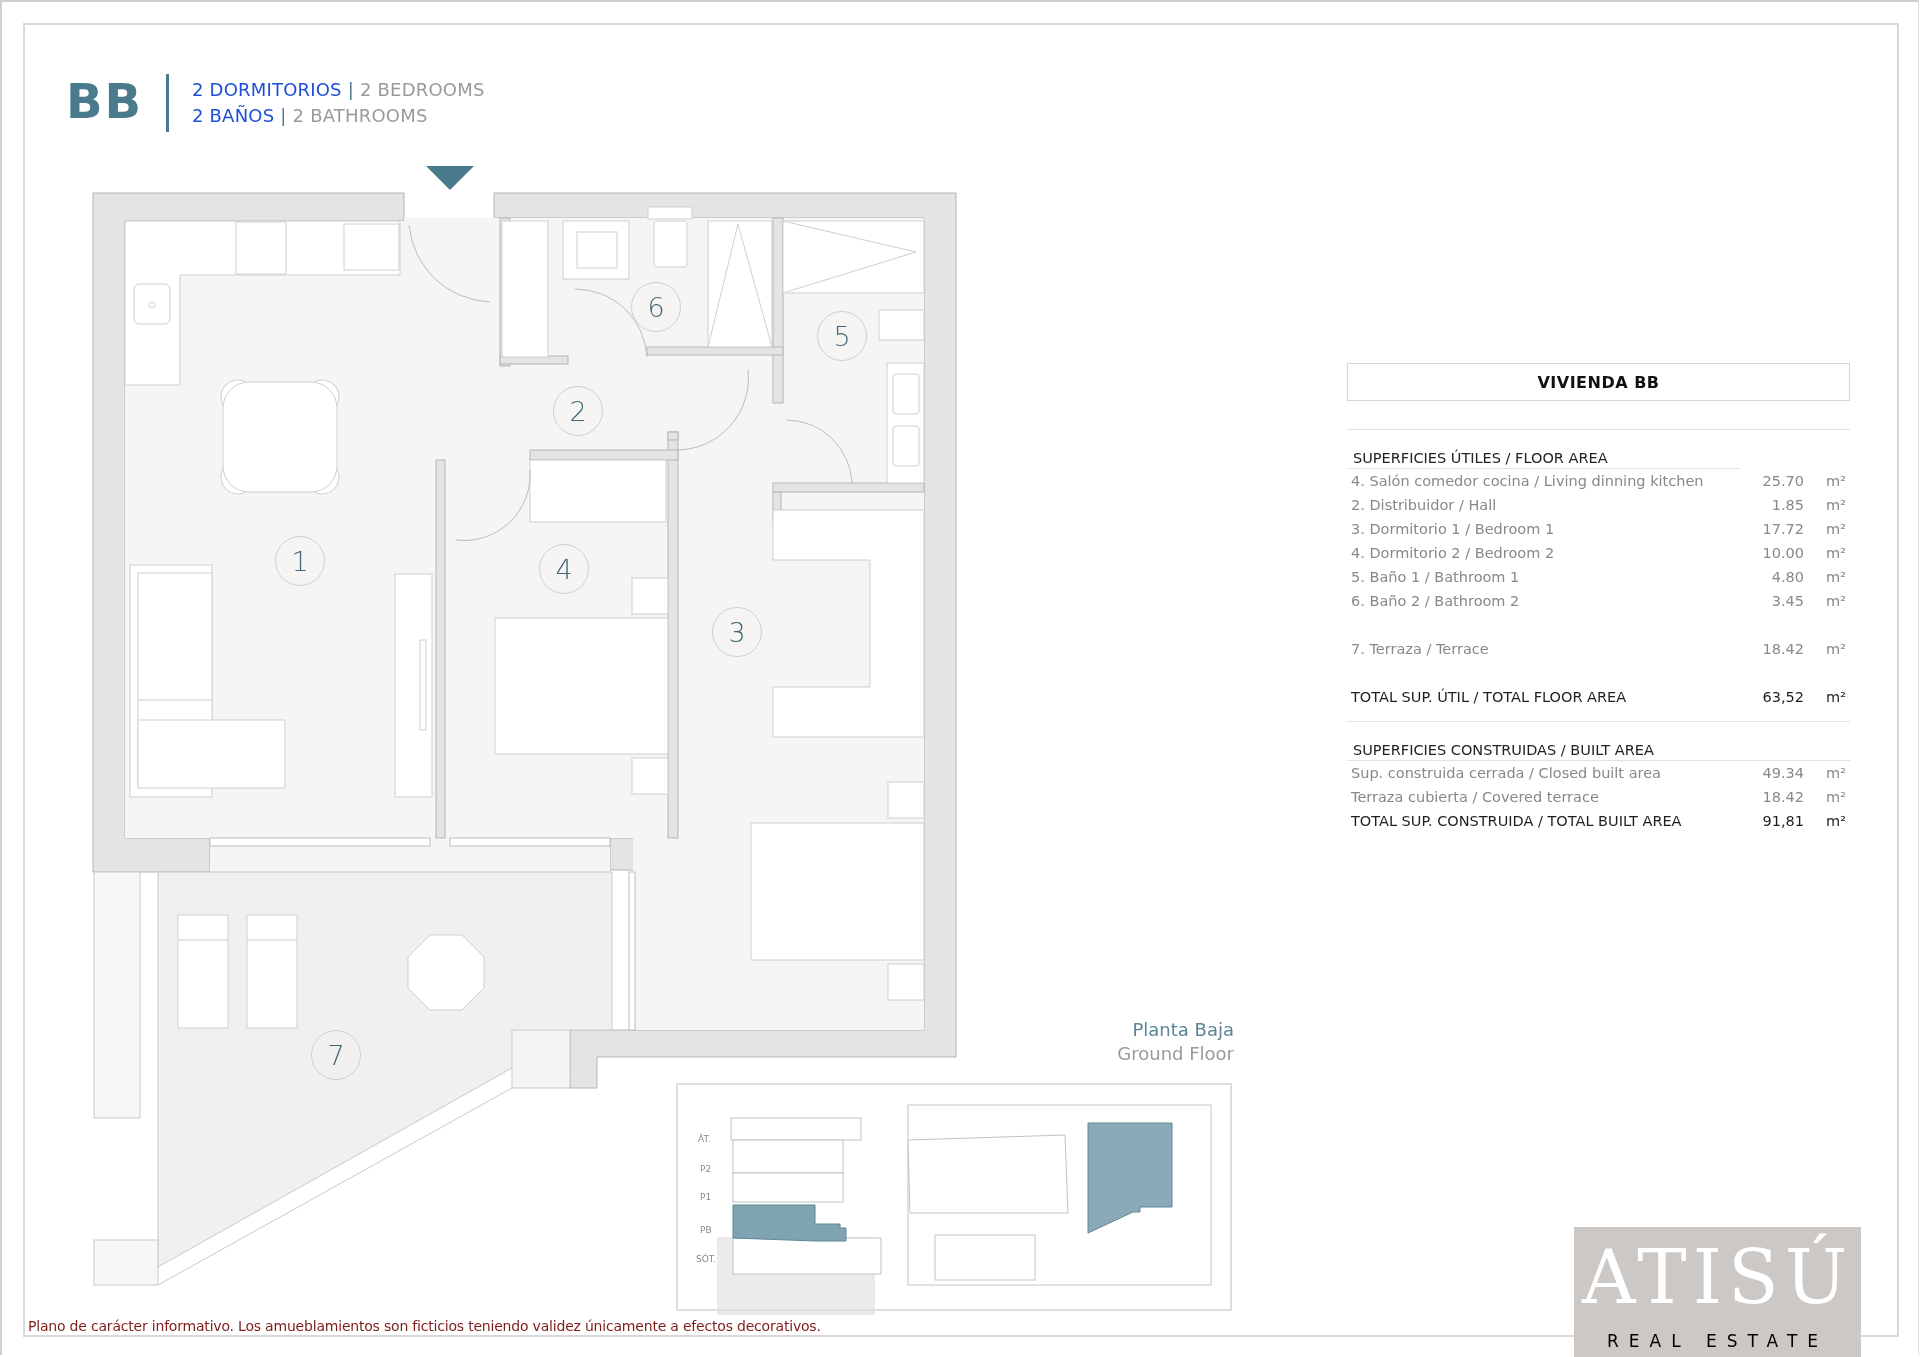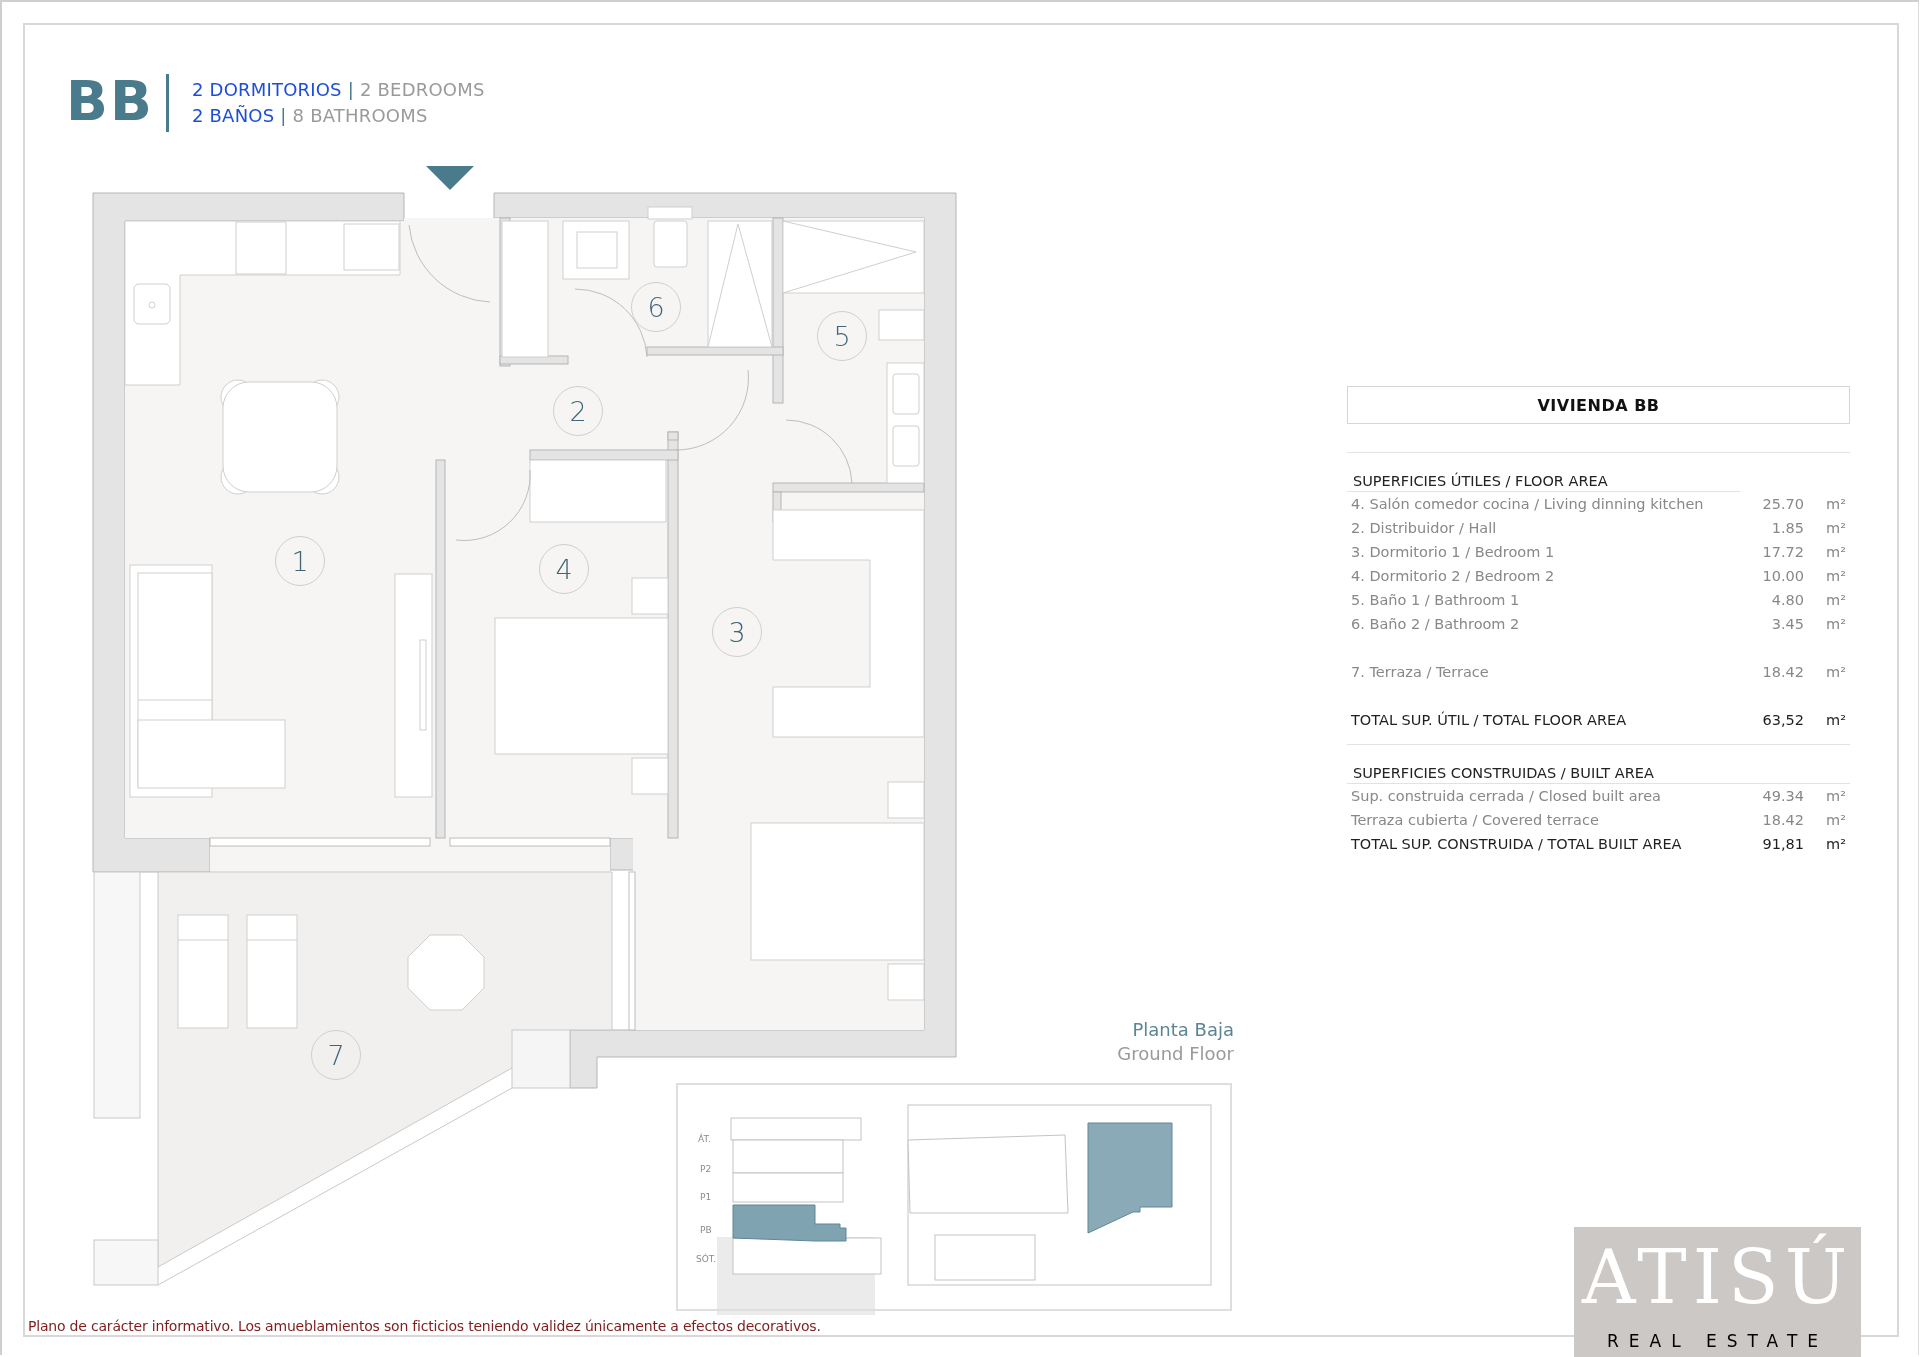--- a/index.html
+++ b/index.html
@@ -1,33 +1,33 @@
 <!DOCTYPE html>
 <html><head>
 <meta charset="utf-8">
 <style>
   html, body { margin:0; padding:0; background:#ffffff; }
   body { width:1920px; height:1357px; position:relative; overflow:hidden; font-family:"DejaVu Sans", sans-serif; }
   .page-border { position:absolute; left:0; top:0; width:1916px; height:1353px; border:2px solid #cfcfcf; border-bottom:none; border-right:1px solid #dcdcdc; }
   .inner-frame { position:absolute; left:23px; top:23px; width:1872px; height:1310px; border:2px solid #d8d8d8; }
-  .hdr-code { position:absolute; left:66px; top:70px; font-family:"DejaVu Sans", sans-serif; font-weight:bold; font-size:55px; letter-spacing:2px; color:#4a7b8d; line-height:62px; }
+  .hdr-code { position:absolute; left:66px; top:70px; font-family:"DejaVu Sans", sans-serif; font-weight:bold; font-size:48px; letter-spacing:2px; color:#4a7b8d; line-height:62px; }
   .hdr-bar { position:absolute; left:166px; top:74px; width:3px; height:58px; background:#4a7b8d; }
   .hdr-lines { position:absolute; left:192px; top:77px; font-family:"DejaVu Sans", sans-serif; font-size:18px; line-height:26px; letter-spacing:0.2px; }
   .hdr-lines .es { color:#1d4ed8; }
   .hdr-lines .sep { color:#4a7b8d; padding:0 6px; }
   .hdr-lines .en { color:#9a9a9a; }
   .plan { position:absolute; left:0; top:0; }
   .room-label { position:absolute; width:50px; height:50px; border:1px solid #cfcfcf; border-radius:50%; box-sizing:border-box; display:flex; align-items:center; justify-content:center; font-family:"DejaVu Sans", sans-serif; font-size:27px; color:#3f6676; font-weight:300; }
   .floor-name { position:absolute; right:686px; top:1018px; text-align:right; font-family:"DejaVu Sans", sans-serif; font-size:18px; line-height:24px; }
   .floor-name .es { color:#5b8595; display:block; }
   .floor-name .en { color:#9a9a9a; display:block; }
   .mini-frame { position:absolute; left:676px; top:1083px; width:556px; height:228px; border:2px solid #dedede; box-sizing:border-box; }
   .level-label { position:absolute; font-family:"DejaVu Sans", sans-serif; font-size:9px; color:#8a8a8a; }
   .disclaimer { position:absolute; left:28px; top:1318px; font-family:"DejaVu Sans", sans-serif; font-size:14px; color:#7f1d1d; letter-spacing:-0.2px; }
-  .tbl { position:absolute; left:1347px; top:363px; width:503px; font-family:"DejaVu Sans", sans-serif;margin-top:23px; }
+  .tbl { position:absolute; left:1347px; top:363px; width:503px; font-family:"DejaVu Sans", sans-serif; }
   .tbl-title { height:38px; border:1px solid #d6d6d6; box-sizing:border-box; display:flex; align-items:center; justify-content:center; font-weight:bold; font-size:16px; letter-spacing:0.5px; color:#111; }
   .tbl-sec { margin-top:28px; border-top:1px solid #e2e2e2; padding-top:18px; font-size:14.5px; color:#222; height:20px; line-height:20px; padding-left:6px; }
   .tbl-sec.nomargin { margin-top:12px; }
   .tbl-sec-rule { height:1px; background:#e2e2e2; width:393px; }
   .tbl-row { position:relative; height:24px; line-height:24px; font-size:14.5px; color:#888; padding-left:4px; }
   .tbl-row .val { position:absolute; right:46px; top:0; text-align:right; }
   .tbl-row .unit { position:absolute; right:4px; top:0; }
   .tbl-row.total { color:#1f1f1f; font-size:14.5px; }
   .tbl-row.total .val, .tbl-row.total .unit { color:#1f1f1f; }
   .gap { height:24px; }
@@ -41,21 +41,21 @@
 <div class="page-border"></div>
 <div class="inner-frame"></div>
 
 <div class="hdr-code">BB</div>
 <div class="hdr-bar"></div>
 <div class="hdr-lines">
   <div>
     <span class="es">2 DORMITORIOS</span><span class="sep">|</span><span class="en">2 BEDROOMS</span>
   </div>
   <div>
-    <span class="es">2 BAÑOS</span><span class="sep">|</span><span class="en">8 BATHROOMS</span>
+    <span class="es">2 BAÑOS</span><span class="sep">|</span><span class="en">2 BATHROOMS</span>
   </div>
 </div>
 
 <svg class="plan" width="1920" height="1357" viewBox="0 0 1920 1357" xmlns="http://www.w3.org/2000/svg">
 
   <polygon points="426,166 474,166 450,190" fill="#4a7b8d"></polygon>
 
   <g fill="#e4e4e4" stroke="#b5b5b5" stroke-width="1">
 
     <polygon points="93,193 404,193 404,221 125,221 125,838 210,838 210,872 93,872"></polygon>

